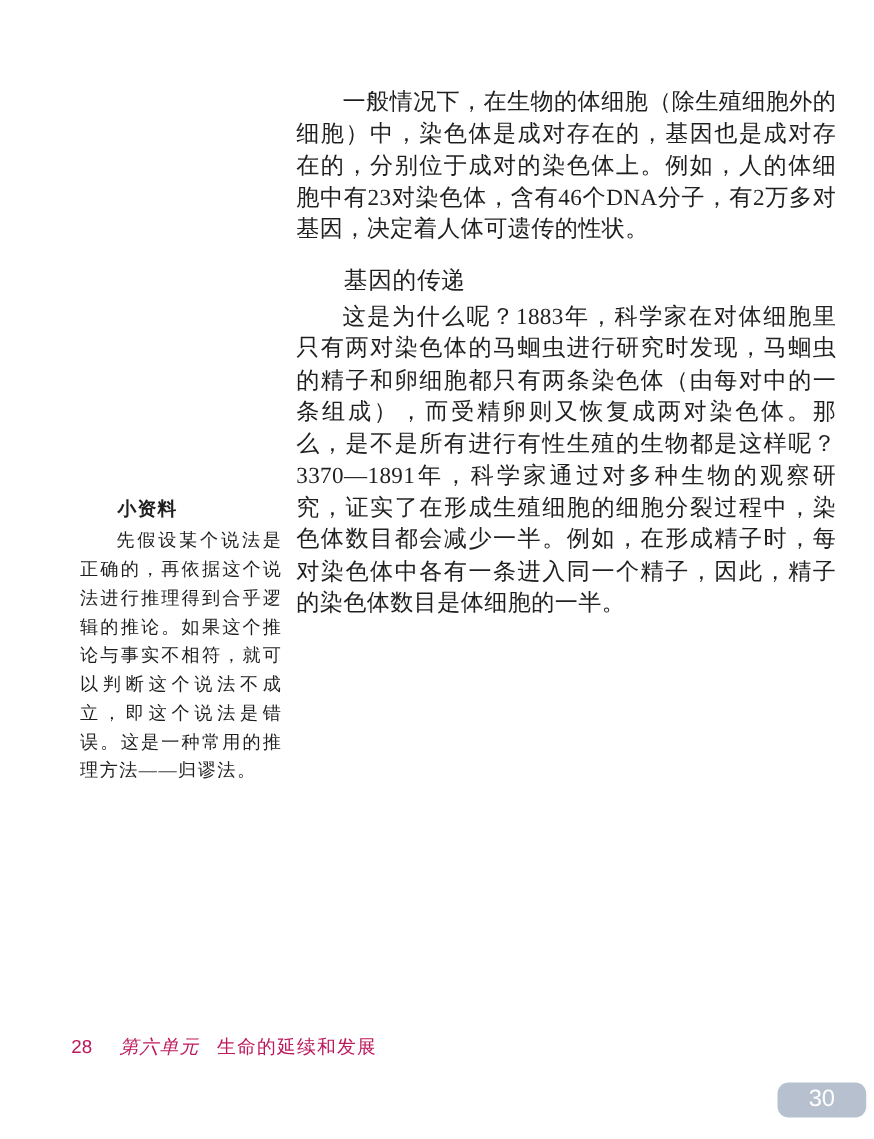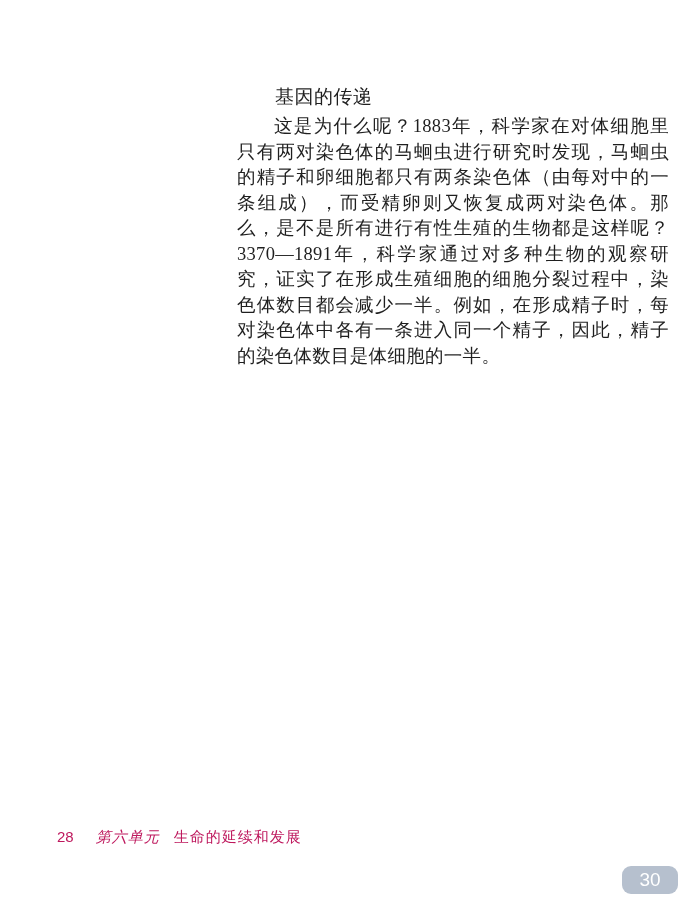--- a/index.html
+++ b/index.html
@@ -82,47 +82,52 @@
   }
   .footer .unit-label {
     margin-right: 14px;
     font-style: italic;
   }
   
   .page-badge {
     position: absolute;
     left: 622px;
     top: 866px;
-    width: 56px;
+    width: 71px;
     height: 28px;
     background: #b6c0ce;
     border-radius: 9px;
     display: flex;
     align-items: center;
     justify-content: center;
     font-family: "Liberation Sans", "DejaVu Sans", sans-serif;
     font-size: 19px;
     font-weight: 500;
     color: #ffffff;
   }
 </style>
 </head>
 <body>
 
 <div id="scan-page">
 
   <div class="main-col">
+    <p class="body-par">一般情况下，在生物的体细胞（除生殖细胞外的细胞）中，染色体是成对存在的，基因也是成对存在的，分别位于成对的染色体上。例如，人的体细胞中有23对染色体，含有46个DNA分子，有2万多对基因，决定着人体可遗传的性状。</p>
 
     <h3 class="section-heading">基因的传递</h3>
 
 
     <p class="body-par">这是为什么呢？1883年，科学家在对体细胞里只有两对染色体的马蛔虫进行研究时发现，马蛔虫的精子和卵细胞都只有两条染色体（由每对中的一条组成），而受精卵则又恢复成两对染色体。那么，是不是所有进行有性生殖的生物都是这样呢？3370—1891年，科学家通过对多种生物的观察研究，证实了在形成生殖细胞的细胞分裂过程中，染色体数目都会减少一半。例如，在形成精子时，每对染色体中各有一条进入同一个精子，因此，精子的染色体数目是体细胞的一半。</p>
 
   </div>
 
+  <div class="sidebar">
+    <h4 class="sidebar-title">小资料</h4>
+    <p class="sidebar-body">先假设某个说法是正确的，再依据这个说法进行推理得到合乎逻辑的推论。如果这个推论与事实不相符，就可以判断这个说法不成立，即这个说法是错误。这是一种常用的推理方法——归谬法。</p>
+  </div>
 
   <div class="footer">
     <span class="page-no">28</span>
     <span class="unit-label">第六单元</span>
     <span class="unit-title">生命的延续和发展</span>
   </div>
 
   <div class="page-badge">
     <span>30</span>
   </div>

